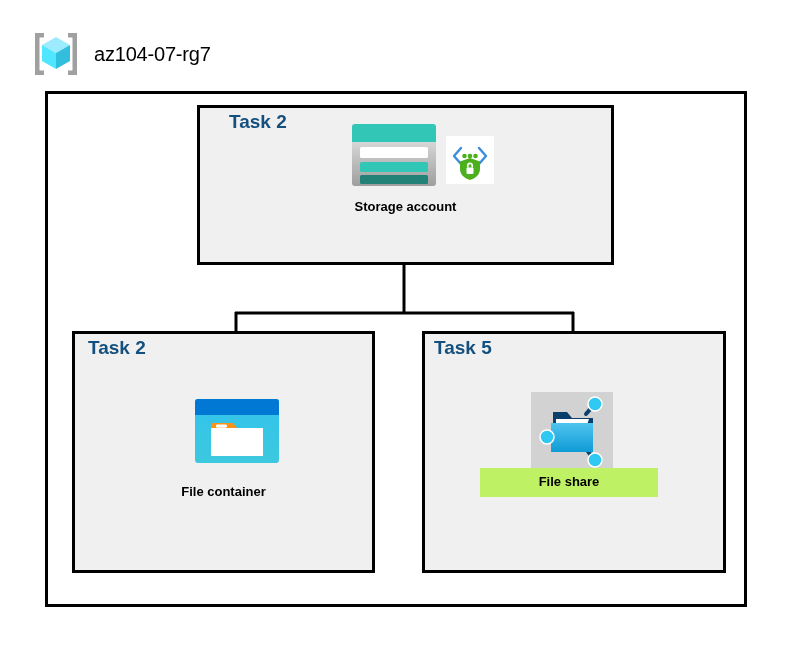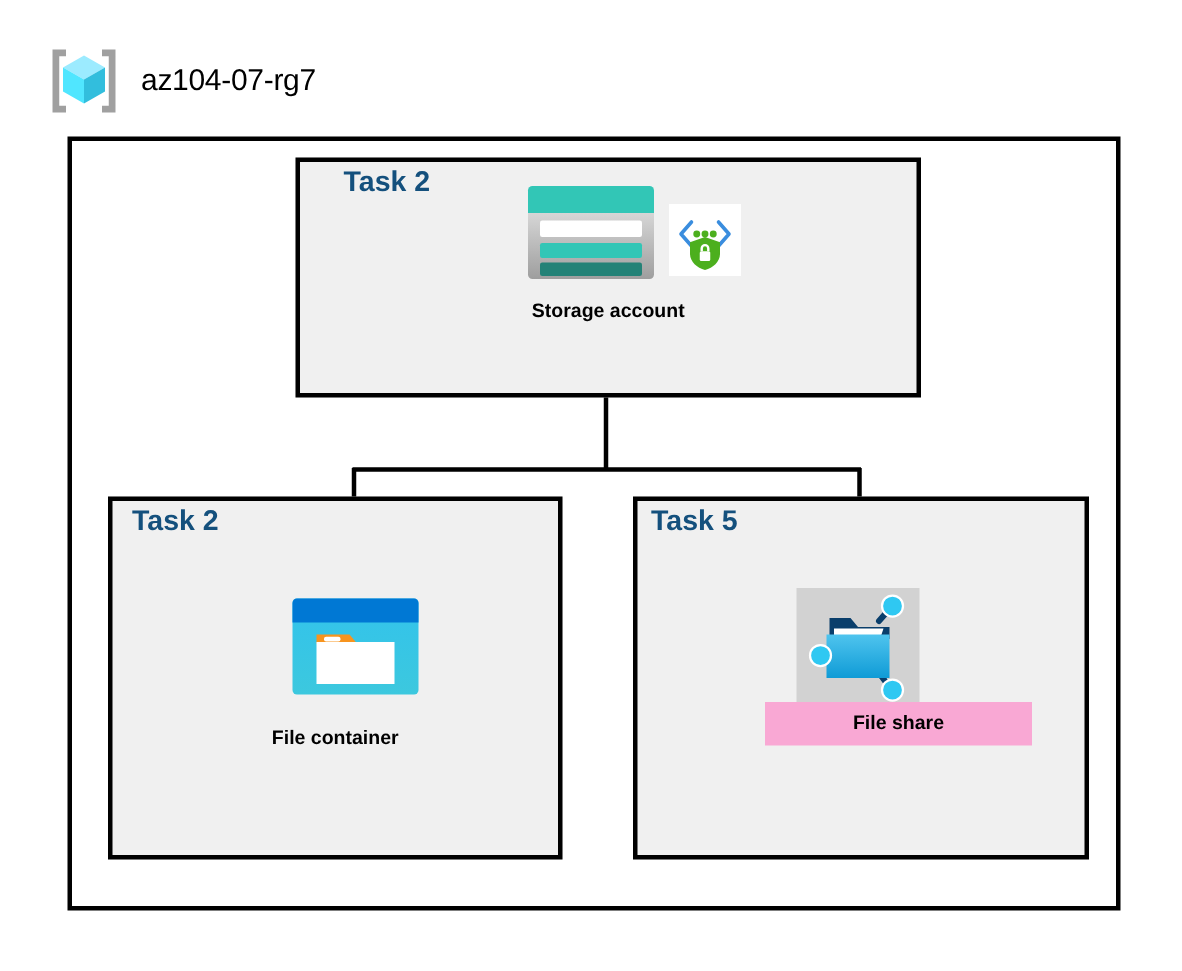--- a/index.html
+++ b/index.html
@@ -109,24 +109,24 @@
     left: 197px;
     top: 199px;
     width: 417px;
   }
   #blob-caption {
     left: 72px;
     top: 484px;
     width: 303px;
   }
   #fileshare-caption {
-    left: 510px;
+    left: 480px;
     top: 474px;
     width: 178px;
-    background: #f9a8d4;
+    background: #bef264;
     padding: 6px 0 8px 0;
     top: 468px;
   }
 
   
   .icon-wrap {
     position: absolute;
   }
   #storage-icon-wrap { left: 350px; top: 122px; width: 88px; height: 66px; }
   #security-icon-wrap { left: 446px; top: 136px; width: 48px; height: 48px; }

